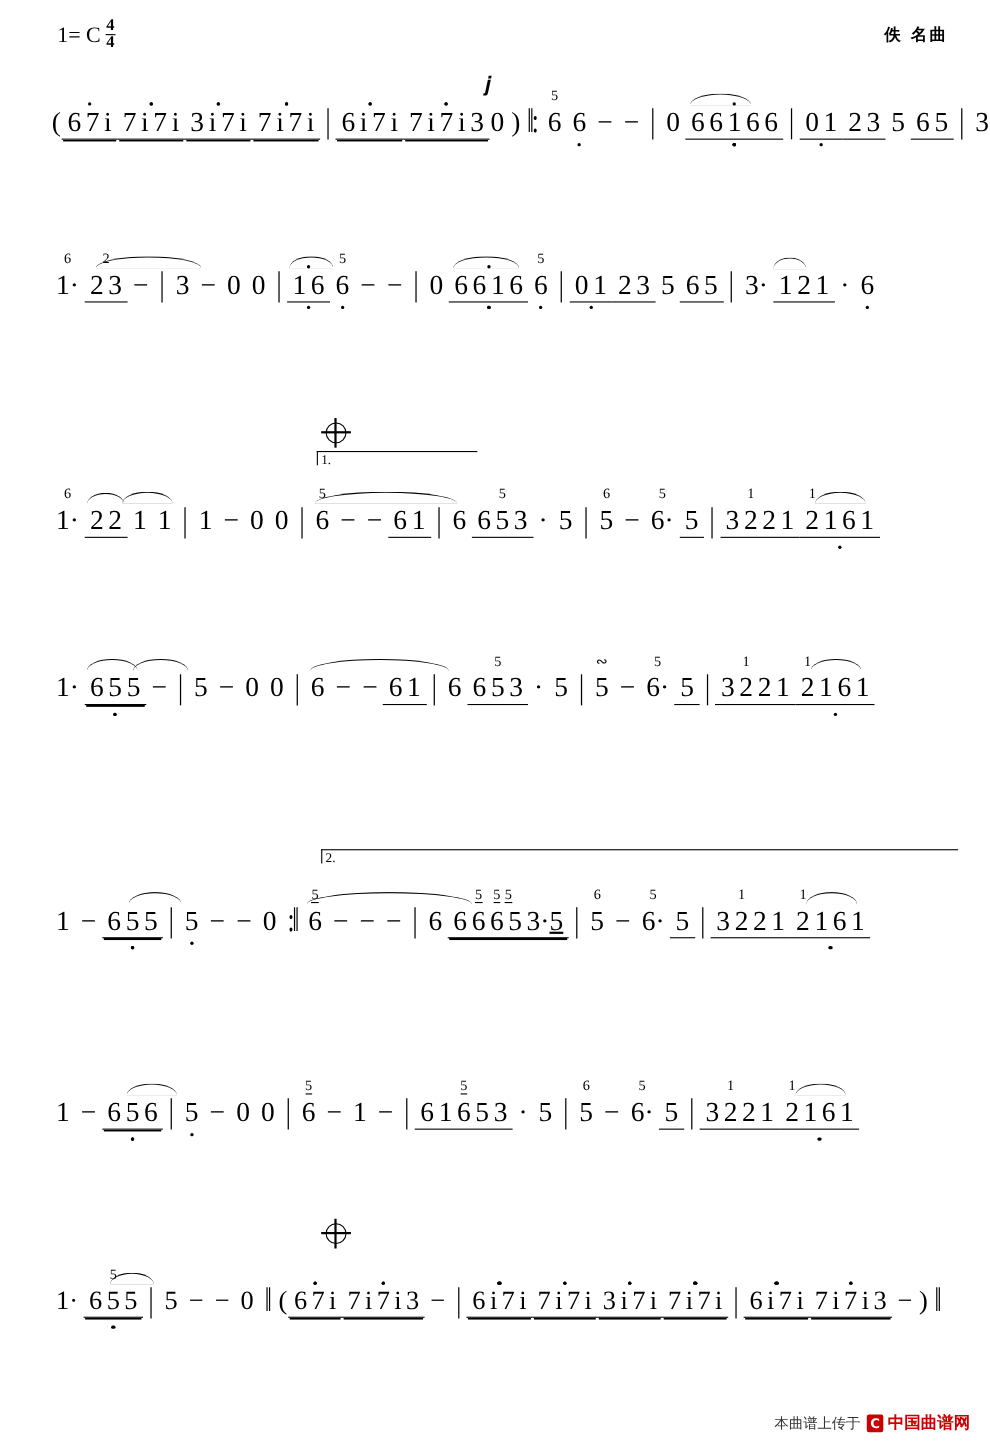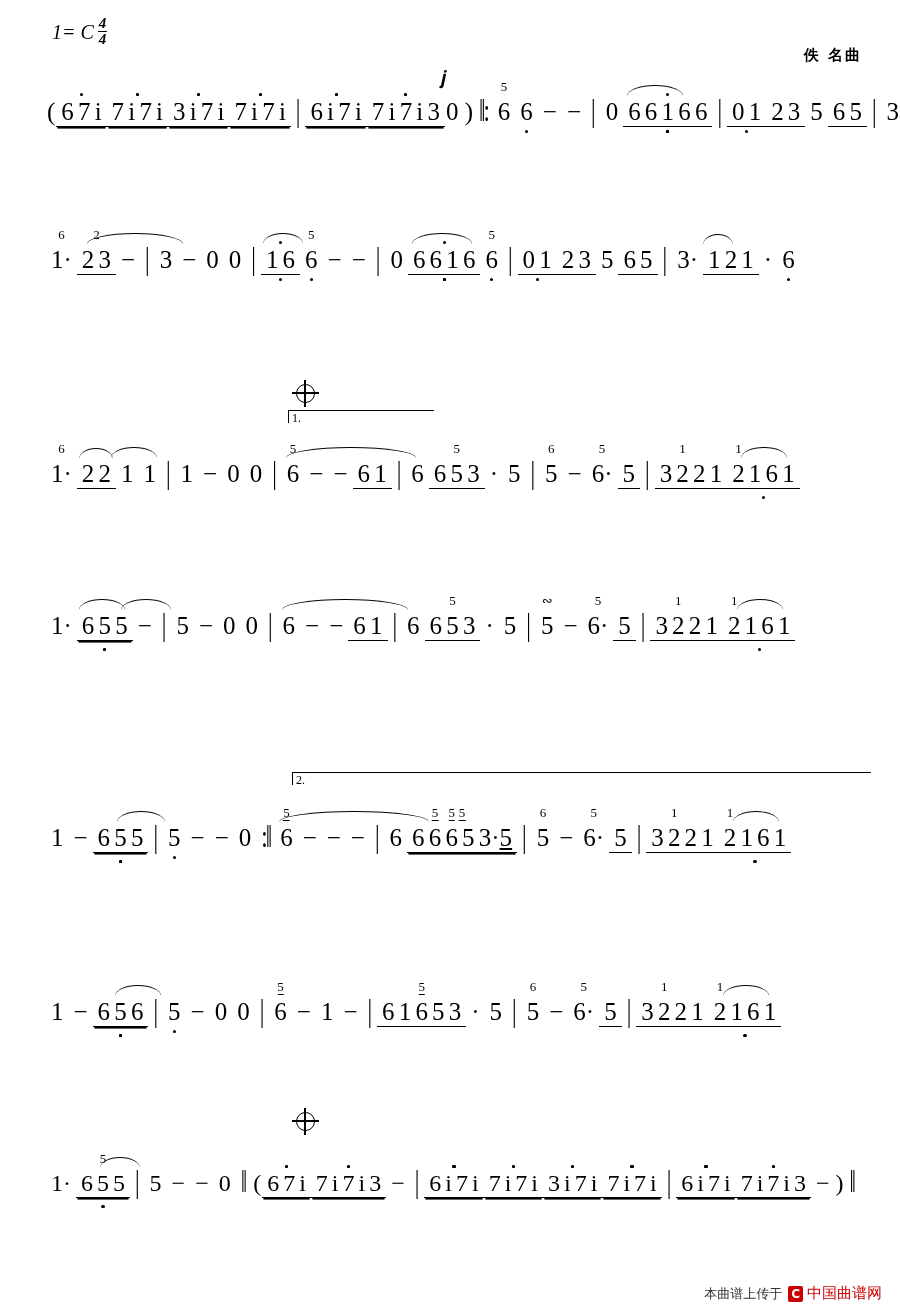--- a/index.html
+++ b/index.html
@@ -43,21 +43,20 @@
     height: 40px;
     margin-top: 14px;
   }
   .keysig {
     position: absolute;
     left: 52px;
     top: 2px;
     font-size: 20px;
     font-family: "Liberation Serif", serif;
     white-space: nowrap;
-    font-style: italic;
   }
   .keysig .frac {
     display: inline-block;
     vertical-align: -0.35em;
     text-align: center;
     line-height: 1.0;
     font-size: 15px;
     margin-left: 4px;
   }
   .keysig .frac .num {
@@ -72,21 +71,20 @@
     font-weight: bold;
   }
   .composer {
     position: absolute;
     right: 38px;
     top: 8px;
     font-family: "DejaVu Sans", sans-serif;
     font-weight: bold;
     font-size: 15px;
     letter-spacing: 2px;
-    margin-top: 24px;
   }
 
   
   .system {
     position: relative;
     height: 96px;
     margin: 0 0 0 0;
     padding: 0 30px;
     box-sizing: border-box;
   }
@@ -208,21 +206,21 @@
     background: #c00;
     color: #fff;
     font-weight: bold;
     font-size: 12px;
     padding: 1px 3px;
     margin: 0 4px 0 6px;
     border-radius: 2px;
   }
   .footer .site {
     color: #c00;
-    font-weight: normal;
+    font-weight: bold;
     font-size: 15px;
   }
 </style>
 </head>
 <body>
 
 <div class="sheet">
 
 
   <div class="meta-row">

